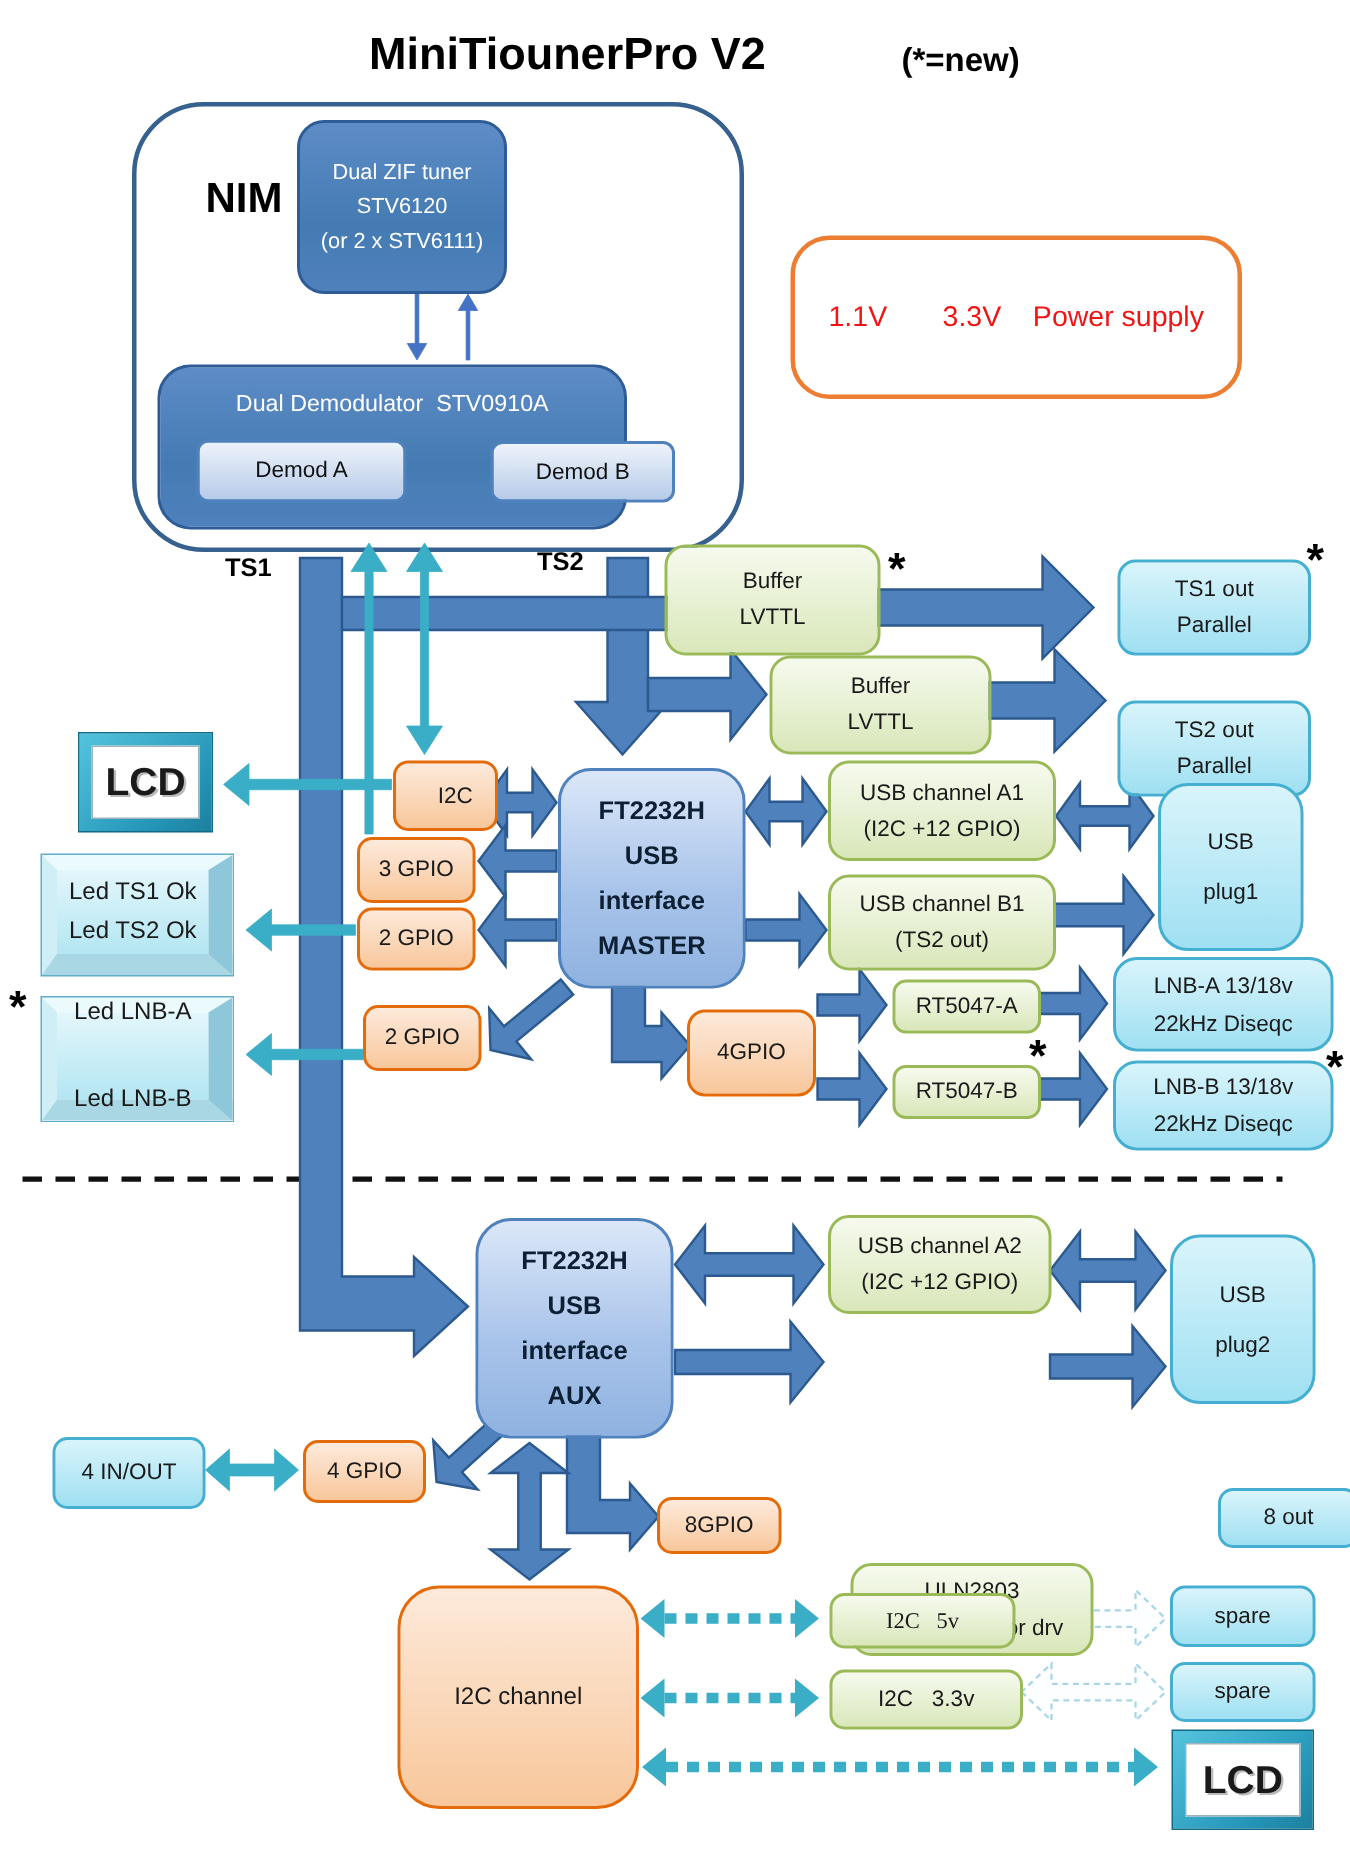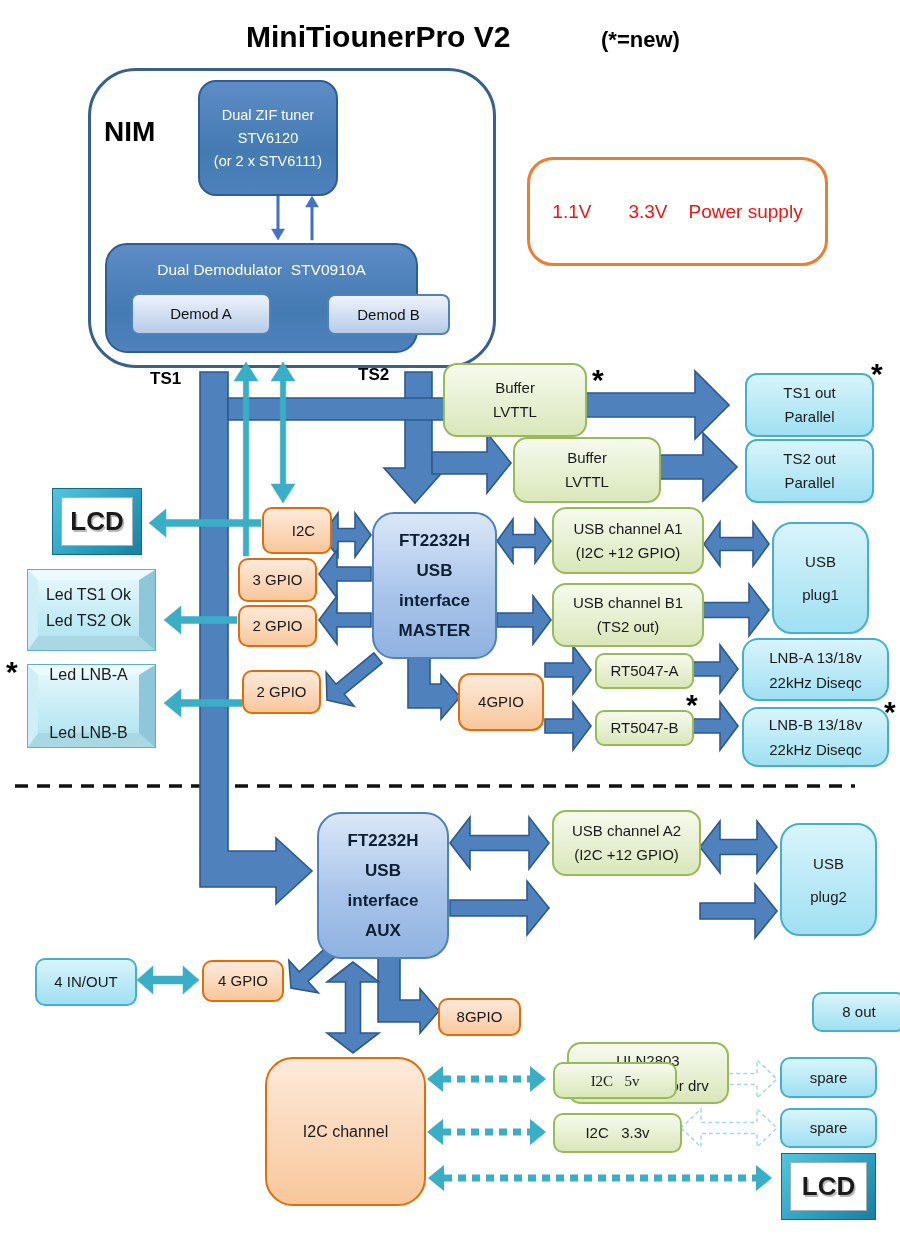--- a/index.html
+++ b/index.html
@@ -27,21 +27,21 @@
   .led{background:linear-gradient(180deg,#e3f6fb 0%,#b3e6f2 100%);
        border-style:solid;border-width:10px 16px 14px 10px;
        border-color:#eafafd #8ec7d9 #a9d8e4 #cfeef6;box-shadow:0 0 0 1px #62aec7;font-size:16px;line-height:26px;}
   .lcd{background:linear-gradient(135deg,#54c4de 0%,#2596b8 70%,#1d7f9e 100%);
        border:1px solid #0f6b86;padding:8px;display:flex;box-sizing:border-box;}
   .scr{background:#fff;border:1px solid #9fb3ba;flex:1;display:flex;align-items:center;justify-content:center;
        font-size:26px;font-weight:bold;color:#1a1a1a;text-shadow:1.5px 1.5px 0 #b9b9b9;}
   .ttl{font-weight:bold;font-size:30px;color:#000;}
   .lg{font-weight:bold;font-size:22px;color:#000;}
   .blk{font-weight:bold;font-size:17px;color:#000;}
-  .nim{font-weight:bold;font-size:28px;color:#000;}
+  .nim{font-weight:bold;font-size:28px;color:#000;margin-left:33px;}
   .st{position:absolute;font-weight:bold;font-size:30px;color:#000;line-height:20px;}
 </style>
 </head>
 <body>
 
 <div id="page">
 
   <div class="bx nimb" style="left:88px;top:68px;width:402px;height:294px;"></div>
 
   <svg id="wires">
@@ -123,21 +123,21 @@
     <span class="ln">LVTTL</span>
   </div>
   <div class="bx grn" style="left:513px;top:437px;width:144px;height:62px;">
     <span class="ln">Buffer</span>
     <span class="ln">LVTTL</span>
   </div>
   <div class="bx cyn" style="left:745px;top:373px;width:125px;height:60px;">
     <span class="ln">TS1 out</span>
     <span class="ln">Parallel</span>
   </div>
-  <div class="bx cyn" style="left:745px;top:439px;width:125px;height:60px;align-items:center;">
+  <div class="bx cyn" style="left:745px;top:467px;width:125px;height:60px;align-items:center;">
     <span class="ln">TS2 out</span>
     <span class="ln">Parallel</span>
   </div>
 
   <div class="abs lcd" style="left:52px;top:488px;width:90px;height:67px;box-sizing:border-box;">
     <div class="scr">LCD</div>
   </div>
   <div class="bx led" style="left:28px;top:570px;width:101px;height:56px;">
     <span class="ln">Led TS1 Ok</span>
     <span class="ln">Led TS2 Ok</span>

